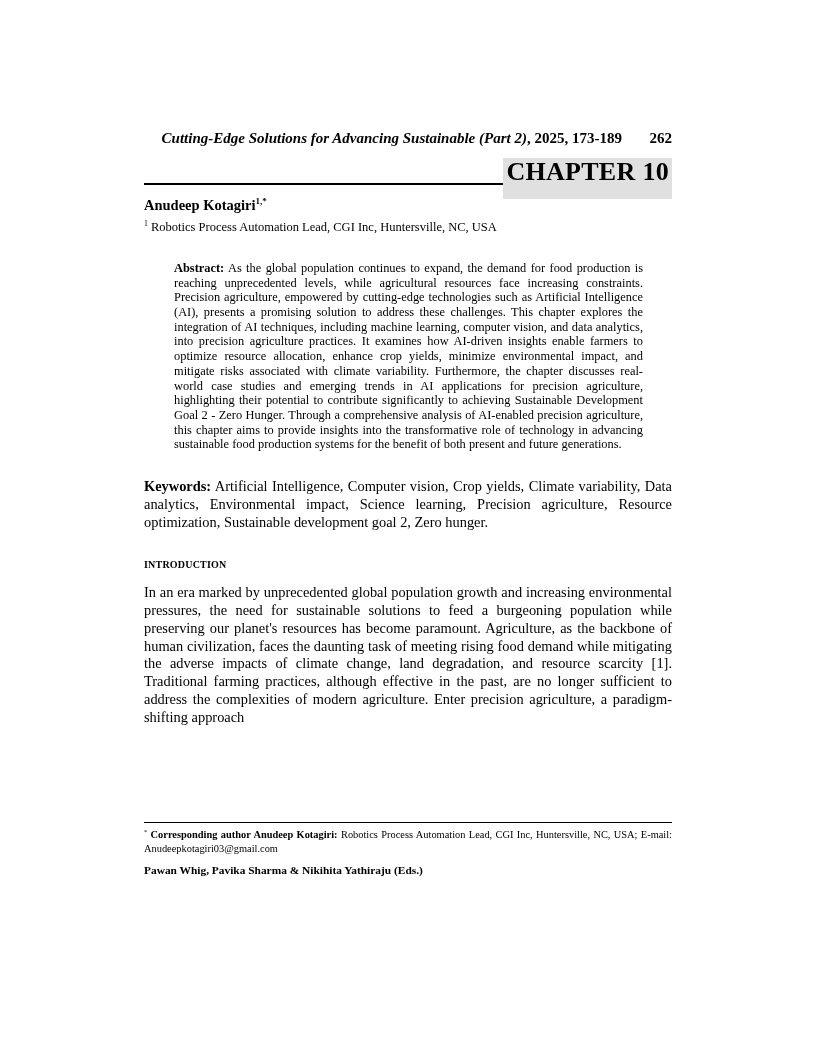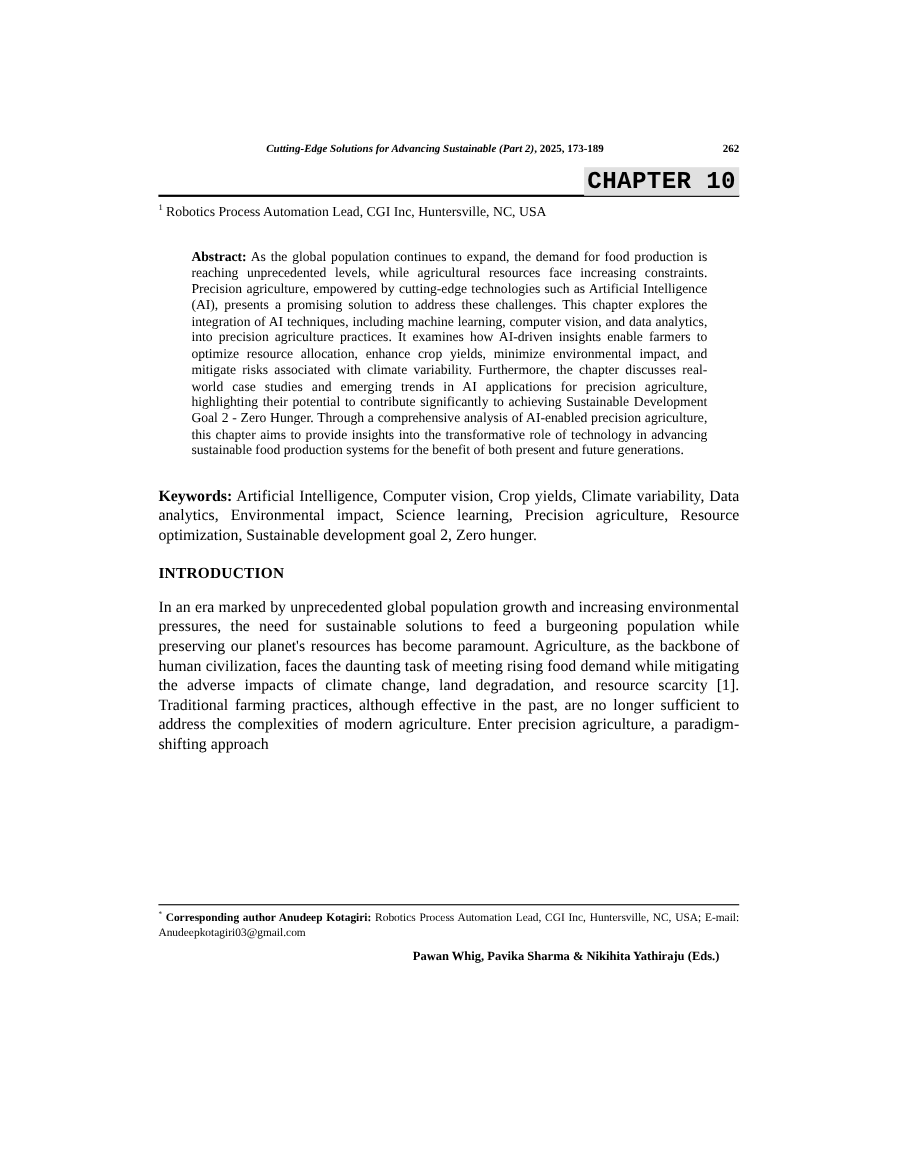--- a/index.html
+++ b/index.html
@@ -11,21 +11,21 @@
     color: #000000;
     overflow: hidden;
   }
   .content-column {
     position: absolute;
     left: 144px; top: 130px; width: 528px;
   }
   .running-head {
     display: flex;
     align-items: baseline;
-    font-size: 10px;
+    font-size: 15px;
     font-weight: bold;
   }
   .running-title {
     flex: 1;
     text-align: center;
     font-style: italic;
   }
   .running-title-rest { font-style: normal; }
   .running-page-number {
     font-style: normal;
@@ -34,25 +34,24 @@
   .chapter-row {
     margin-top: 11px;
     text-align: right;
     border-bottom: 2px solid #000000;
     height: 27px;
   }
   .chapter-label {
     display: inline-block;
     background: #e0e0e0;
     font-weight: bold;
-    font-size: 22px;
+    font-size: 26px;
     line-height: 25px;
-    padding: 1px 3px 0 3px;
+    padding: 1px 3px 15px 3px;
     letter-spacing: 0.3px;
-    font-family: Liberation Mono, monospace;
   }
   h1.chapter-title {
     margin-top: 14px;
     font-size: 20.5px;
     font-weight: bold;
     line-height: 1.42;
     text-align: justify;
   }
   .author-line {
     margin-top: 12px;
@@ -76,22 +75,22 @@
   }
   .abstract-label { font-weight: bold; }
   .keywords-block {
     margin-top: 26px;
     font-size: 14.4px;
     line-height: 1.235;
     text-align: justify;
   }
   .keywords-label { font-weight: bold; }
   .section-heading {
-    margin-top: 18px;
-    font-size: 14px;
+    margin-top: 28px;
+    font-size: 10px;
     font-weight: bold;
     letter-spacing: 0.2px;
   }
   .body-paragraph {
     margin-top: 14px;
     font-size: 14.4px;
     line-height: 1.235;
     text-align: justify;
   }
   .footnote {
@@ -100,41 +99,42 @@
     border-top: 1px solid #000000;
     padding-top: 5px;
     font-size: 10.4px;
     line-height: 1.35;
     text-align: justify;
   }
   .footnote-label { font-weight: bold; }
   .page-footer {
     position: absolute;
     left: 144px; top: 863px; width: 510px;
-    text-align: right;
+    text-align: left;
     font-weight: bold;
     font-size: 11.4px;
     line-height: 1.35;
   }
 </style>
 </head>
 <body>
 
 <div class="content-column">
 
   <div class="running-head">
     <div class="running-title"><span>Cutting-Edge Solutions for Advancing Sustainable (Part 2)</span><span class="running-title-rest">, 2025, 173-189</span></div>
     <div class="running-page-number">262</div>
   </div>
 
   <div class="chapter-row">
     <span class="chapter-label">CHAPTER 10</span>
   </div>
 
 
+  <div class="author-line"><span>Anudeep Kotagiri</span><sup>1,*</sup></div>
 
   <div class="affiliation"><sup>1</sup><span> Robotics Process Automation Lead, CGI Inc, Huntersville, NC, USA</span></div>
 
   <p class="abstract-block"><span class="abstract-label">Abstract:</span><span> As the global population continues to expand, the demand for food production is reaching unprecedented levels, while agricultural resources face increasing constraints. Precision agriculture, empowered by cutting-edge technologies such as Artificial Intelligence (AI), presents a promising solution to address these challenges. This chapter explores the integration of AI techniques, including machine learning, computer vision, and data analytics, into precision agriculture practices. It examines how AI-driven insights enable farmers to optimize resource allocation, enhance crop yields, minimize environmental impact, and mitigate risks associated with climate variability. Furthermore, the chapter discusses real-world case studies and emerging trends in AI applications for precision agriculture, highlighting their potential to contribute significantly to achieving Sustainable Development Goal 2 - Zero Hunger. Through a comprehensive analysis of AI-enabled precision agriculture, this chapter aims to provide insights into the transformative role of technology in advancing sustainable food production systems for the benefit of both present and future generations.</span></p>
 
   <p class="keywords-block"><span class="keywords-label">Keywords:</span><span> Artificial Intelligence, Computer vision, Crop yields, Climate variability, Data analytics, Environmental impact, Science learning, Precision agriculture, Resource optimization, Sustainable development goal 2, Zero hunger.</span></p>
 
   <h2 class="section-heading">INTRODUCTION</h2>
 
   <p class="body-paragraph">In an era marked by unprecedented global population growth and increasing environmental pressures, the need for sustainable solutions to feed a burgeoning population while preserving our planet's resources has become paramount. Agriculture, as the backbone of human civilization, faces the daunting task of meeting rising food demand while mitigating the adverse impacts of climate change, land degradation, and resource scarcity [1]. Traditional farming practices, although effective in the past, are no longer sufficient to address the complexities of modern agriculture. Enter precision agriculture, a paradigm-shifting approach</p>

